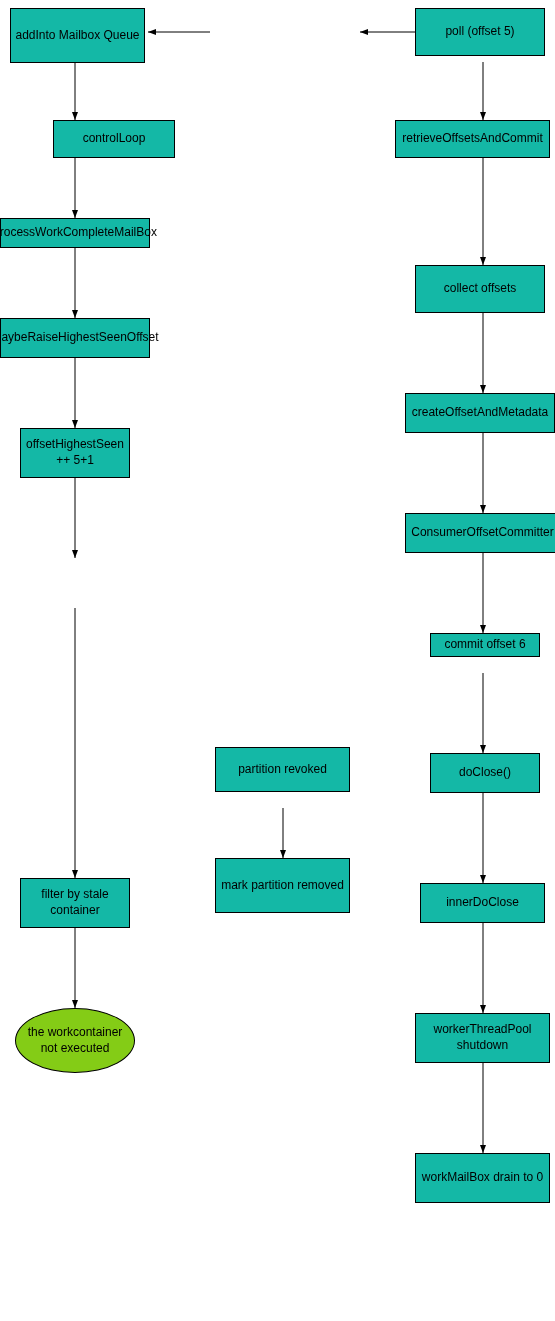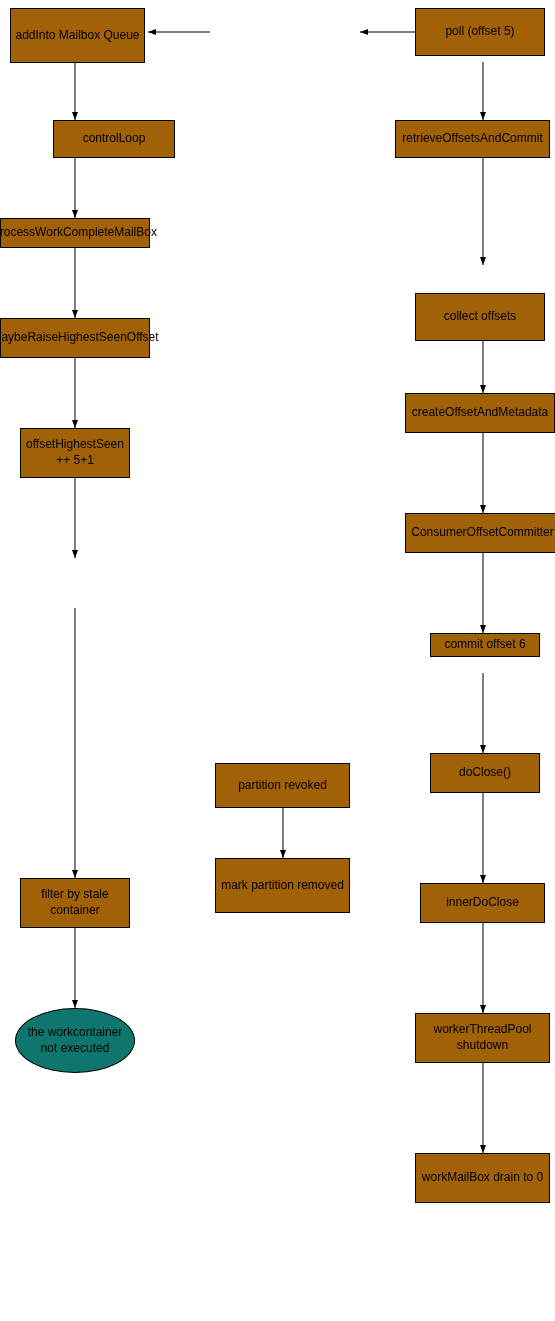--- a/index.html
+++ b/index.html
@@ -13,32 +13,32 @@
       overflow-x: hidden;
     }
     .diagram {
       position: relative;
       width: 555px;
       min-height: 1321px;
     }
     .box {
       position: absolute;
       border: 1px solid #000;
-      background: #a16207;
+      background: #14b8a6;
       text-align: center;
       display: flex;
       align-items: center;
       justify-content: center;
       padding: 4px;
       line-height: 1.3;
     }
     .ellipse {
       position: absolute;
       border: 1px solid #000;
-      background: #0f766e;
+      background: #84cc16;
       text-align: center;
       display: flex;
       align-items: center;
       justify-content: center;
       border-radius: 50%;
       padding: 4px;
       line-height: 1.3;
     }
     svg.arrows {
       position: absolute;
@@ -115,21 +115,21 @@
   </div>
 
   <div class="box" style="left:395px; top:120px; width:155px; height:38px;">
     <span>retrieveOffsetsAndCommit</span>
   </div>
 
   <div class="box" style="left:0px; top:218px; width:150px; height:30px;">
     <span>processWorkCompleteMailBox</span>
   </div>
 
-  <div class="box" style="left:415px; top:265px; width:130px; height:48px;margin-top:28px;">
+  <div class="box" style="left:415px; top:265px; width:130px; height:48px;">
     <span>collect offsets</span>
   </div>
 
   <div class="box" style="left:0px; top:318px; width:150px; height:40px;">
     <span>maybeRaiseHighestSeenOffset</span>
   </div>
 
   <div class="box" style="left:405px; top:393px; width:150px; height:40px;">
     <span>createOffsetAndMetadata</span>
   </div>
@@ -142,21 +142,21 @@
   <div class="box" style="left:405px; top:513px; width:155px; height:40px;">
     <span>ConsumerOffsetCommitter</span>
   </div>
 
 
   <div class="box" style="left:430px; top:633px; width:110px; height:24px;">
     <span>commit
 offset 6</span>
   </div>
 
-  <div class="box" style="left:215px; top:763px; width:135px; height:45px;">
+  <div class="box" style="left:215px; top:747px; width:135px; height:45px;">
     <span>partition revoked</span>
   </div>
 
   <div class="box" style="left:215px; top:858px; width:135px; height:55px;">
     <span>mark partition
 removed</span>
   </div>
 
   <div class="box" style="left:430px; top:753px; width:110px; height:40px;">
     <span>doClose()</span>

